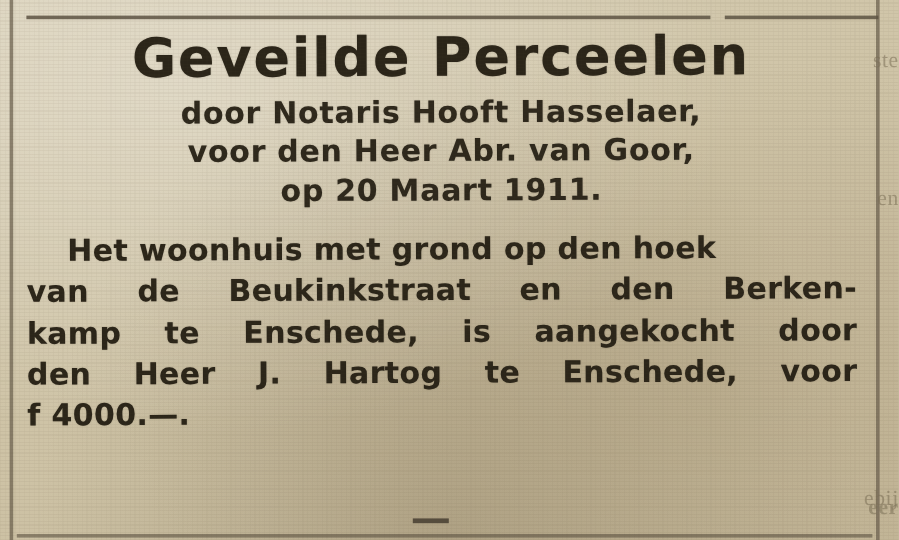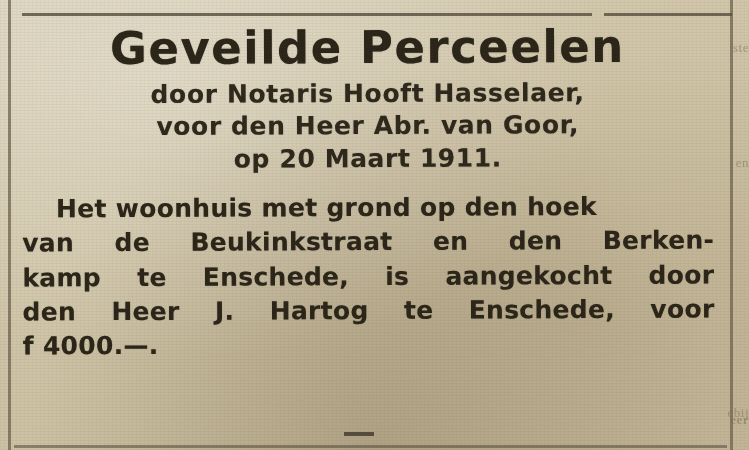--- a/index.html
+++ b/index.html
@@ -72,21 +72,21 @@
     opacity: 0.6;
   }
 
   
   .bleed {
     position: absolute;
     right: 20px;
     color: #7d7158;
     opacity: 0.55;
     font-family: "Liberation Serif", serif;
-    font-size: 13px;
+    font-size: 18px;
     letter-spacing: 0.5px;
     white-space: nowrap;
     text-align: right;
   }
   .bleed.b1 { top: 40px;  right: 0px; }
   .bleed.b2 { top: 155px; right: 0px; }
   .bleed.b3 { top: 380px; right: 0px; margin-top: 25px; }
   .bleed.b4 { top: 412px; right: 0px; font-weight: bold; }
 
   .notice {

